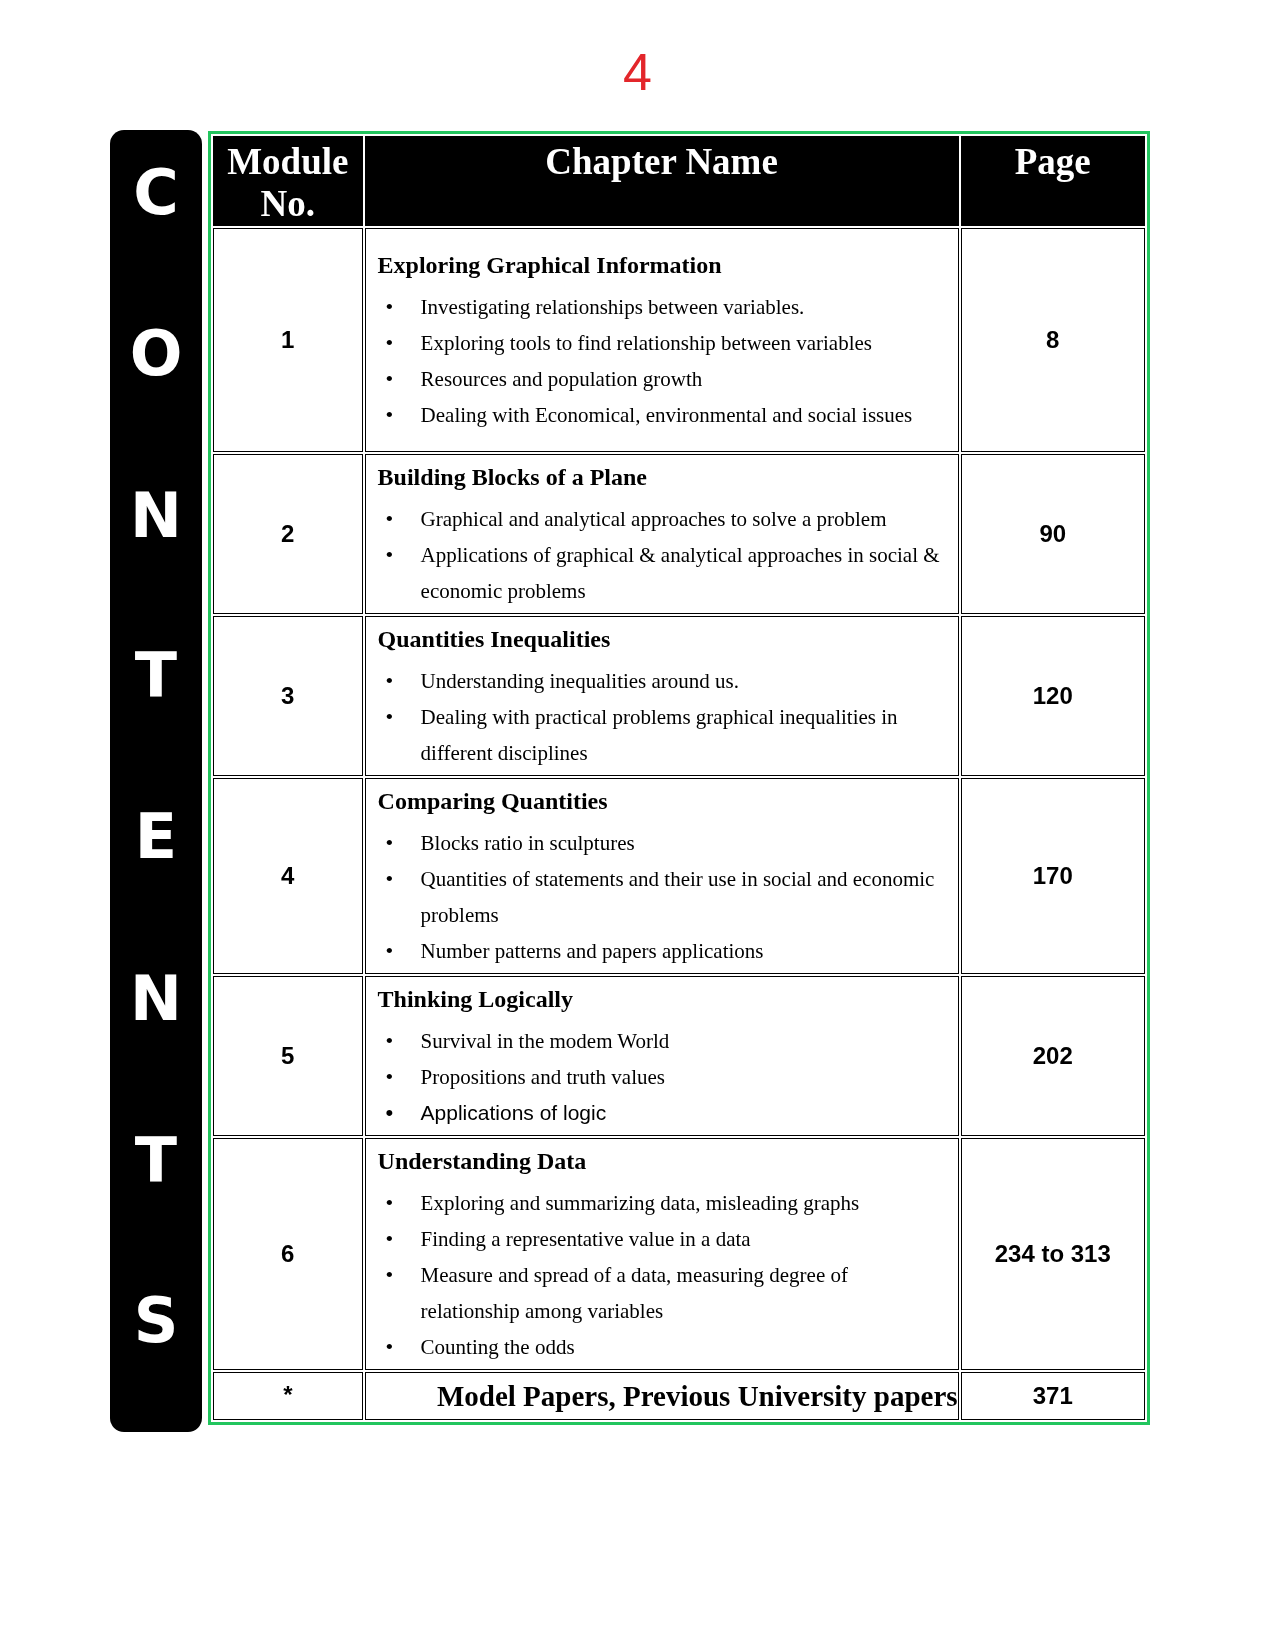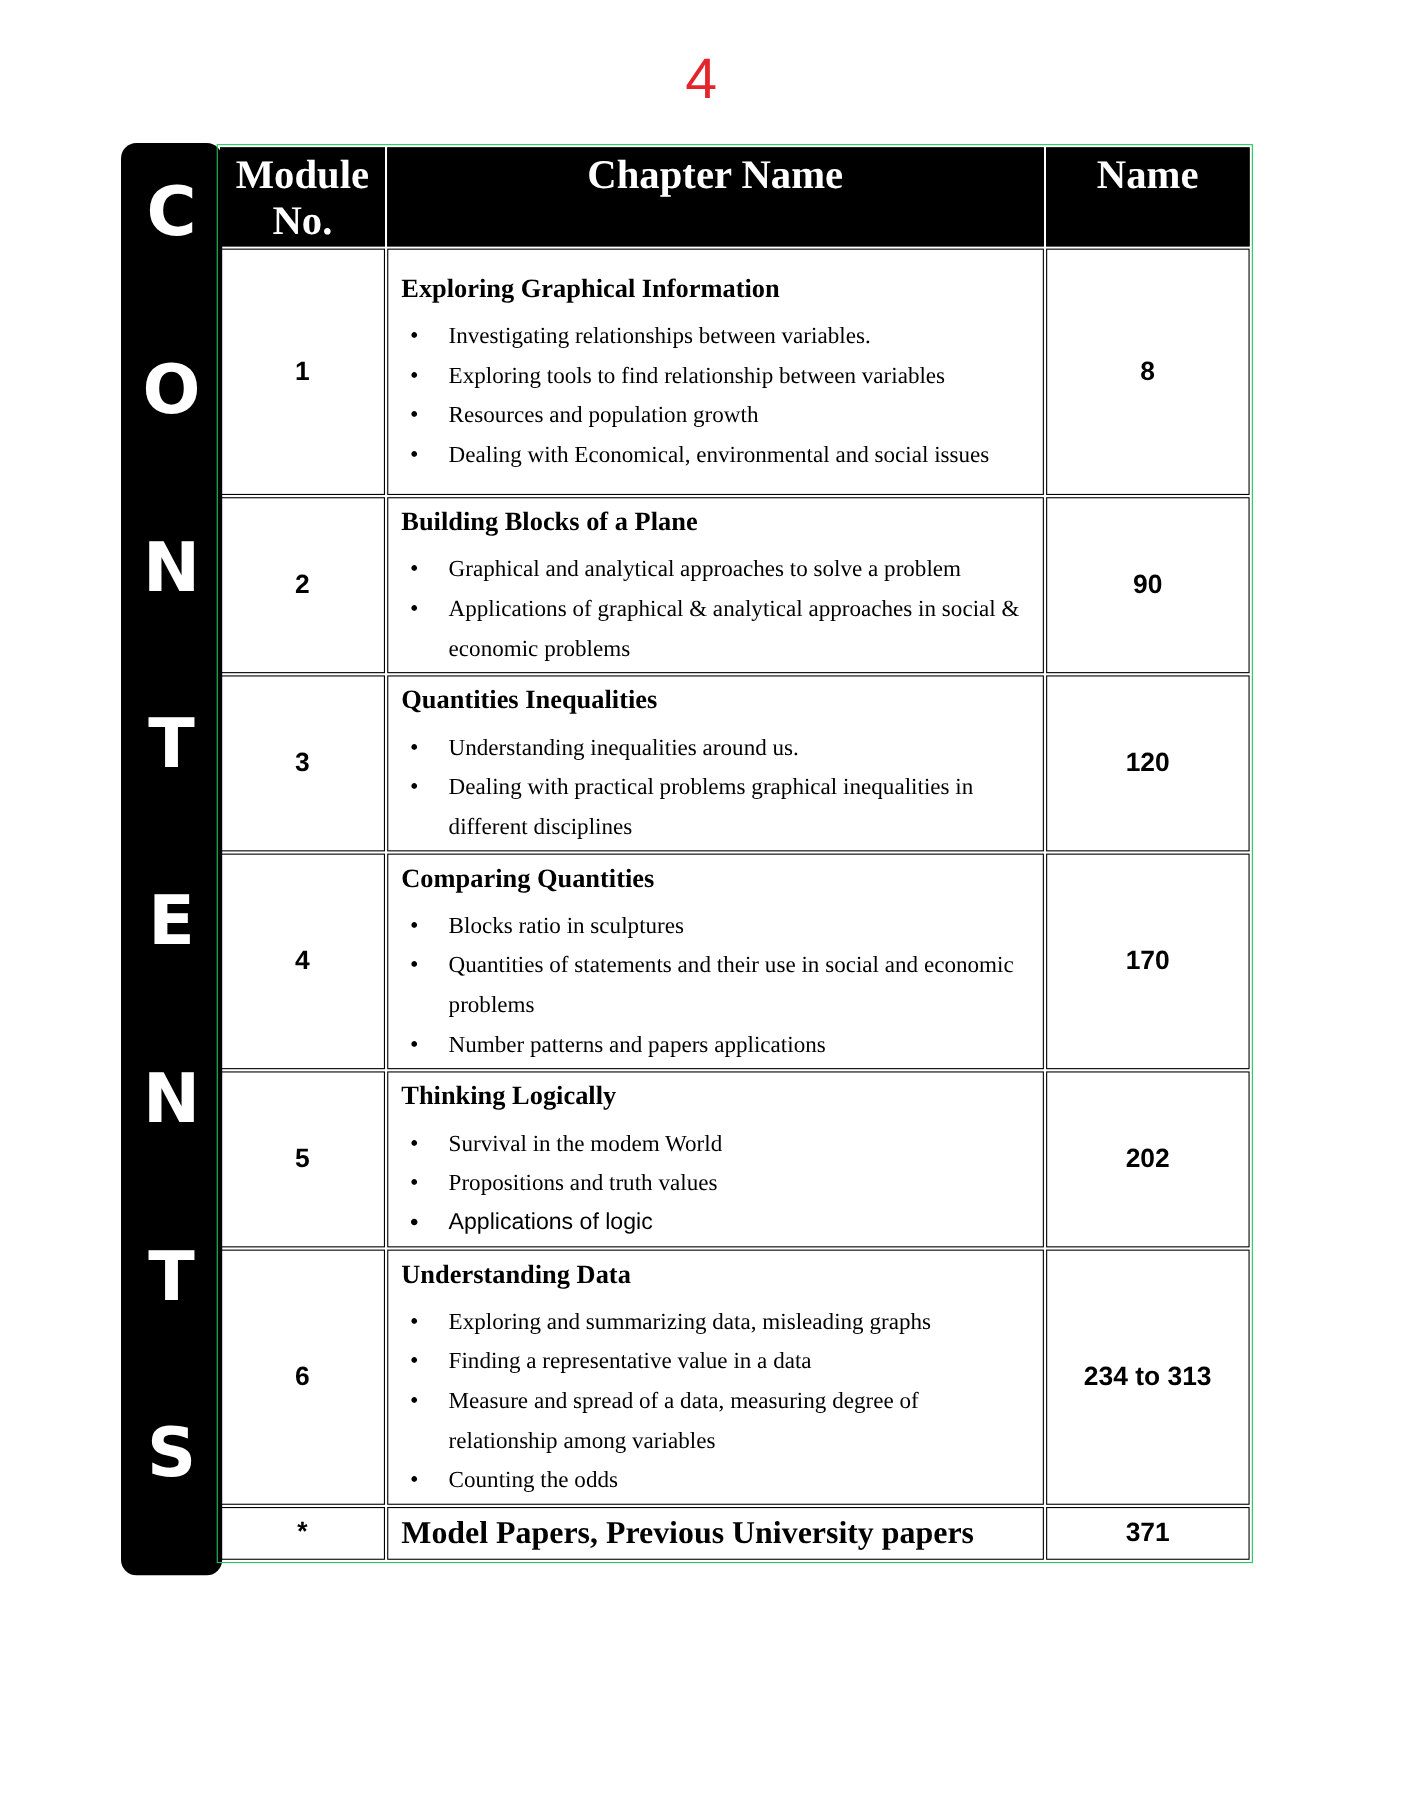--- a/index.html
+++ b/index.html
@@ -14,23 +14,23 @@
   .side-band {
     position: absolute; left: 110px; top: 130px; width: 92px; height: 1302px;
     background: #000; border-radius: 14px;
   }
   .side-letter {
     position: absolute; left: 0; width: 92px; text-align: center;
     font-family: "DejaVu Sans", sans-serif; font-weight: bold; font-size: 62px; color: #fff;
     line-height: 1;
   }
   table.toc {
-    position: absolute; left: 197px; top: 131px; width: 942px;
+    position: absolute; left: 208px; top: 131px; width: 942px;
     border-collapse: separate; border-spacing: 2px;
-    border: 1px solid #22c55e;
+    border: 3px solid #22c55e;
   }
   table.toc td, table.toc th { border: 1px solid #000; padding: 0; vertical-align: middle; }
   table.toc th {
     background: #000; color: #fff; font-weight: bold; font-size: 37px; line-height: 42px;
     vertical-align: top; padding-top: 4px; height: 80px;
   }
   .col-mod { width: 148px; text-align: center; }
   .col-chap { width: 598px; }
   .col-page { width: 184px; text-align: center; }
   .num {
@@ -38,21 +38,21 @@
   }
   .chap-title { font-weight: bold; font-size: 24px; padding: 4px 0 0 12px; line-height: 36px; }
   ul.topics { list-style: none; margin: 6px 0 4px 0; padding: 0; }
   ul.topics li {
     position: relative; padding-left: 55px; font-size: 21px; line-height: 36px; padding-right: 10px;
   }
   ul.topics li::before {
     content: "\2022"; position: absolute; left: 20px; top: 0; font-size: 22px;
   }
   .sans { font-family: "Liberation Sans", sans-serif; }
-  .final-title { font-weight: bold; font-size: 29px; padding: 6px 0 6px 12px; line-height: 34px; }
+  .final-title { font-weight: bold; font-size: 29px; padding: 6px 0 6px 12px; line-height: 34px; text-align: right; }
 </style>
 </head>
 <body>
 
 <div class="page-number">4</div>
 
 <div class="side-band">
   <div class="side-letter" style="top:32px">C</div>
   <div class="side-letter" style="top:193px">O</div>
   <div class="side-letter" style="top:355px">N</div>
@@ -61,21 +61,21 @@
   <div class="side-letter" style="top:838px">N</div>
   <div class="side-letter" style="top:1000px">T</div>
   <div class="side-letter" style="top:1160px">S</div>
 </div>
 
 <table class="toc">
   <thead>
     <tr>
       <th class="col-mod">Module No.</th>
       <th class="col-chap">Chapter Name</th>
-      <th class="col-page">Name</th>
+      <th class="col-page">Page</th>
     </tr>
   </thead>
   <tbody>
 
     <tr style="height:224px">
       <td class="col-mod num">1</td>
       <td class="col-chap">
         <div class="chap-title">Exploring Graphical Information</div>
         <ul class="topics">
           <li>Investigating relationships between variables.</li>

